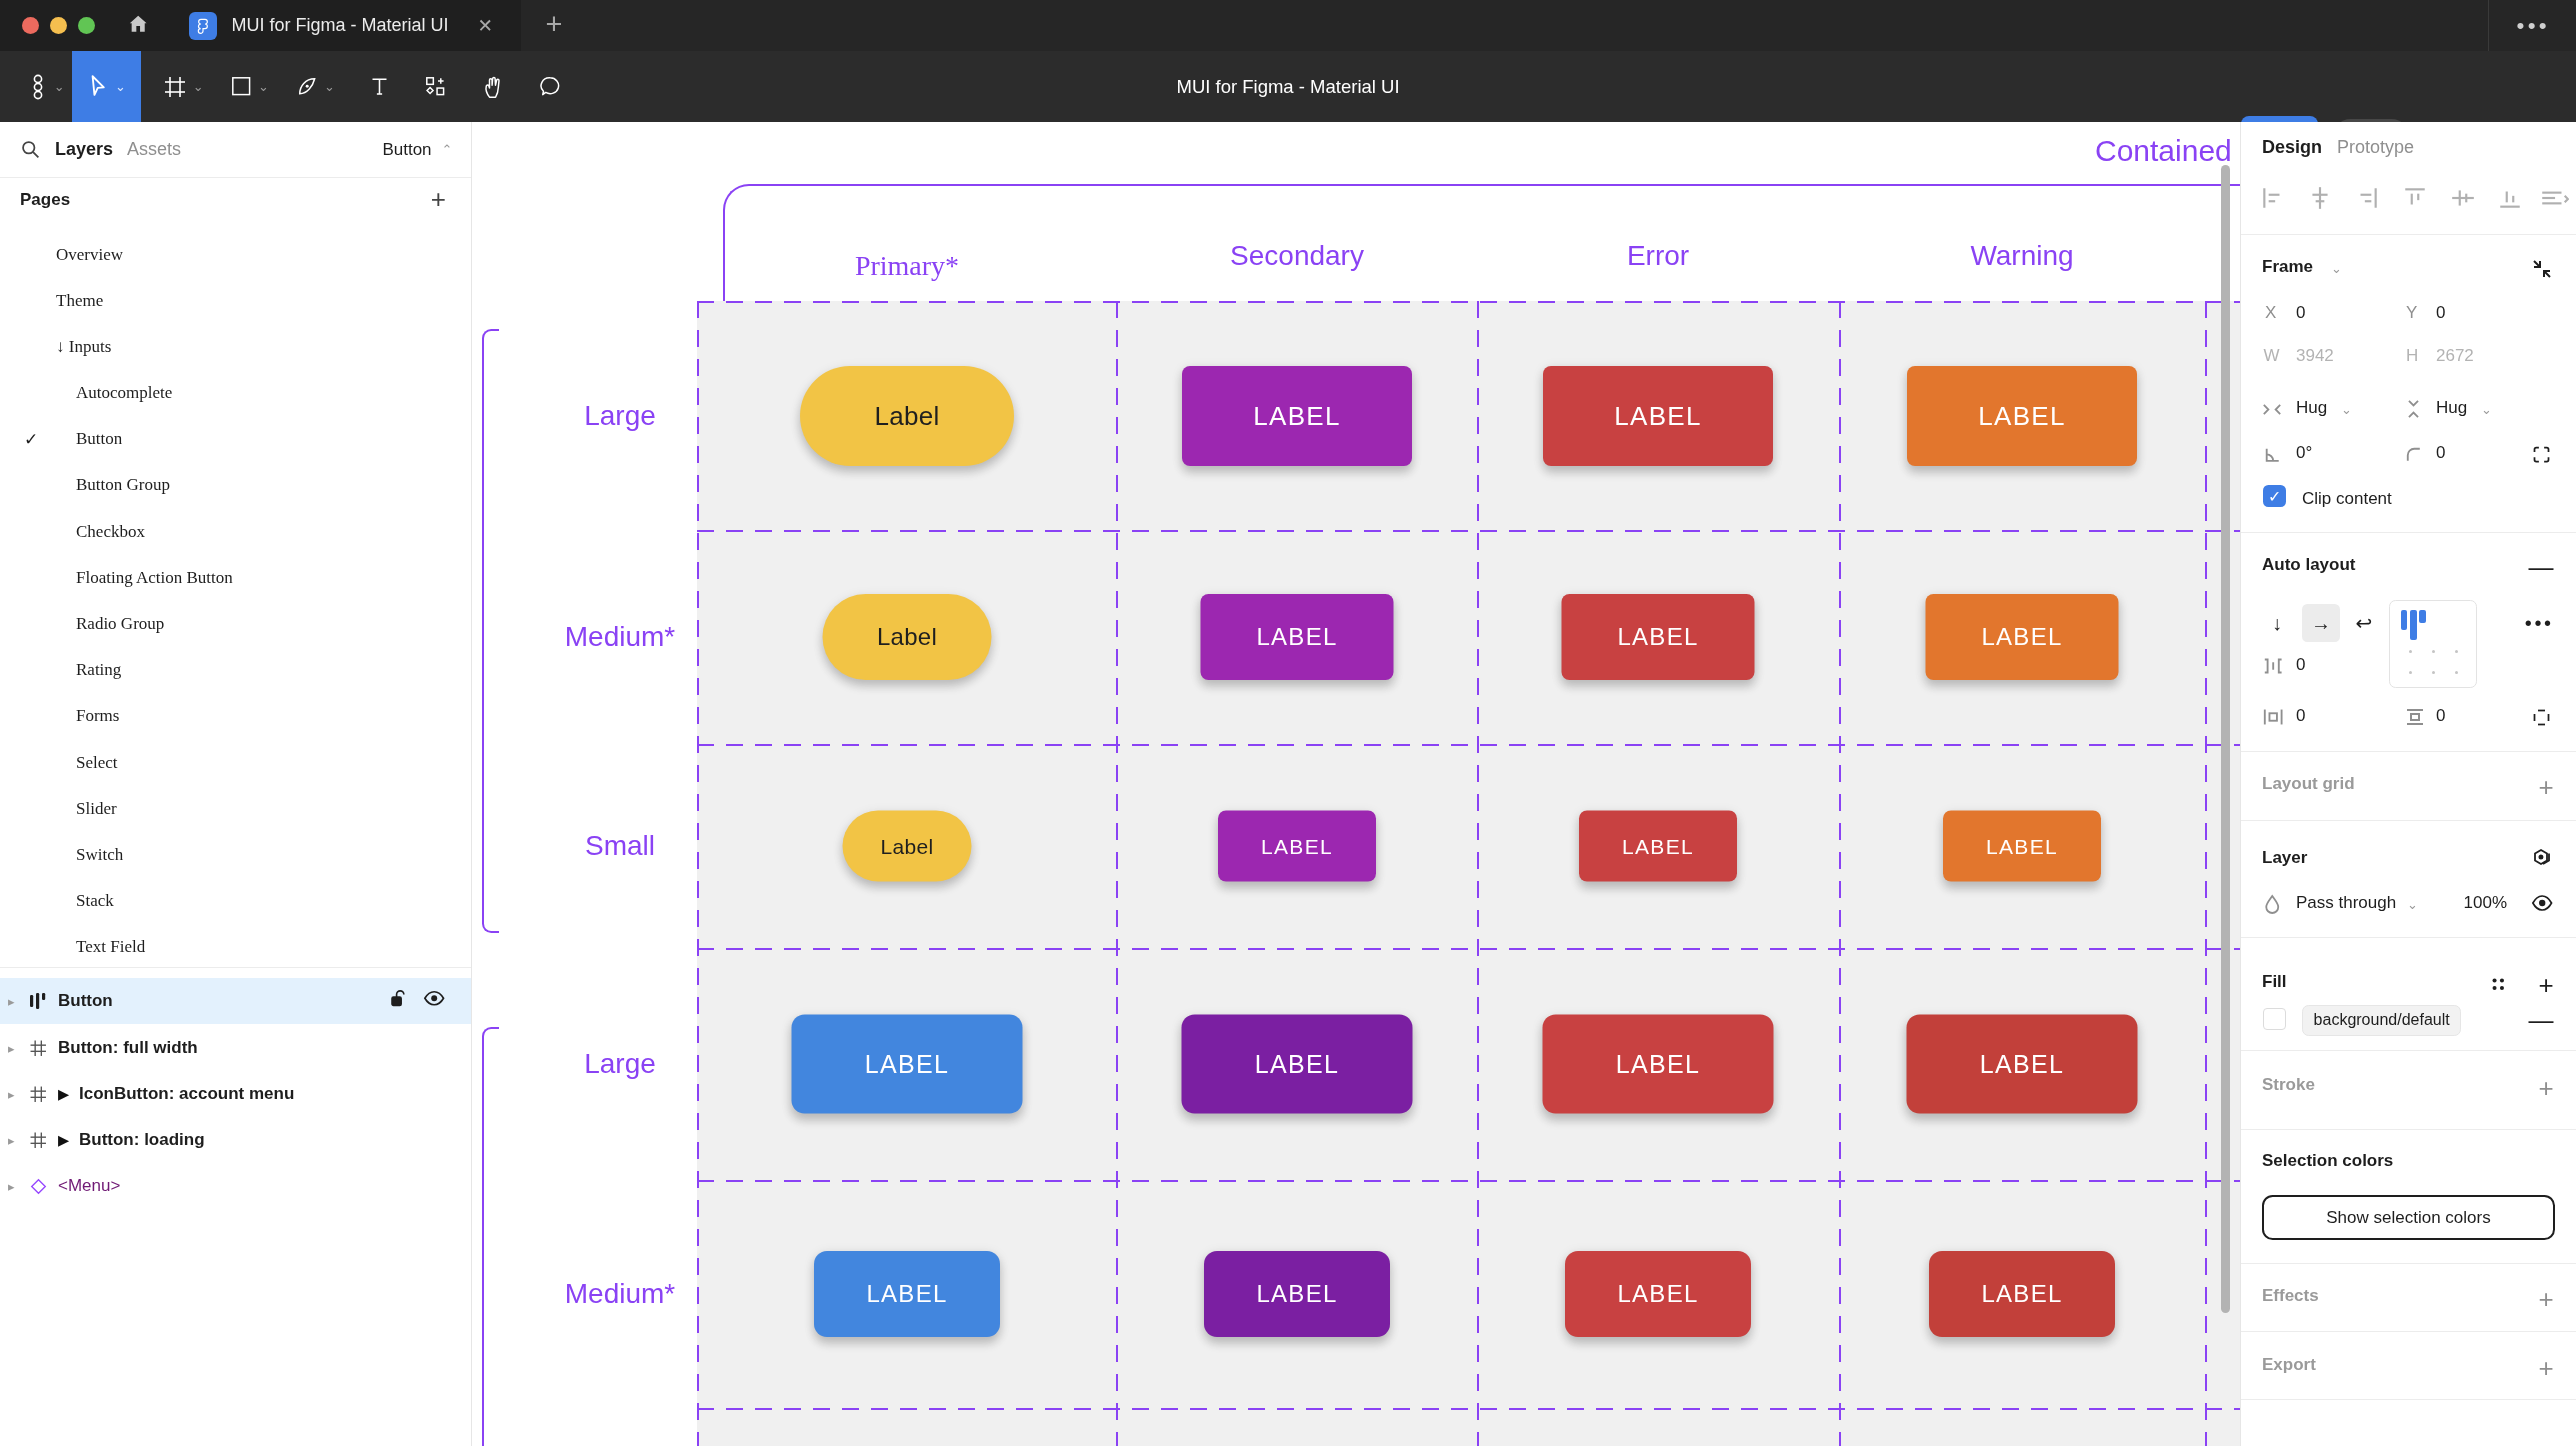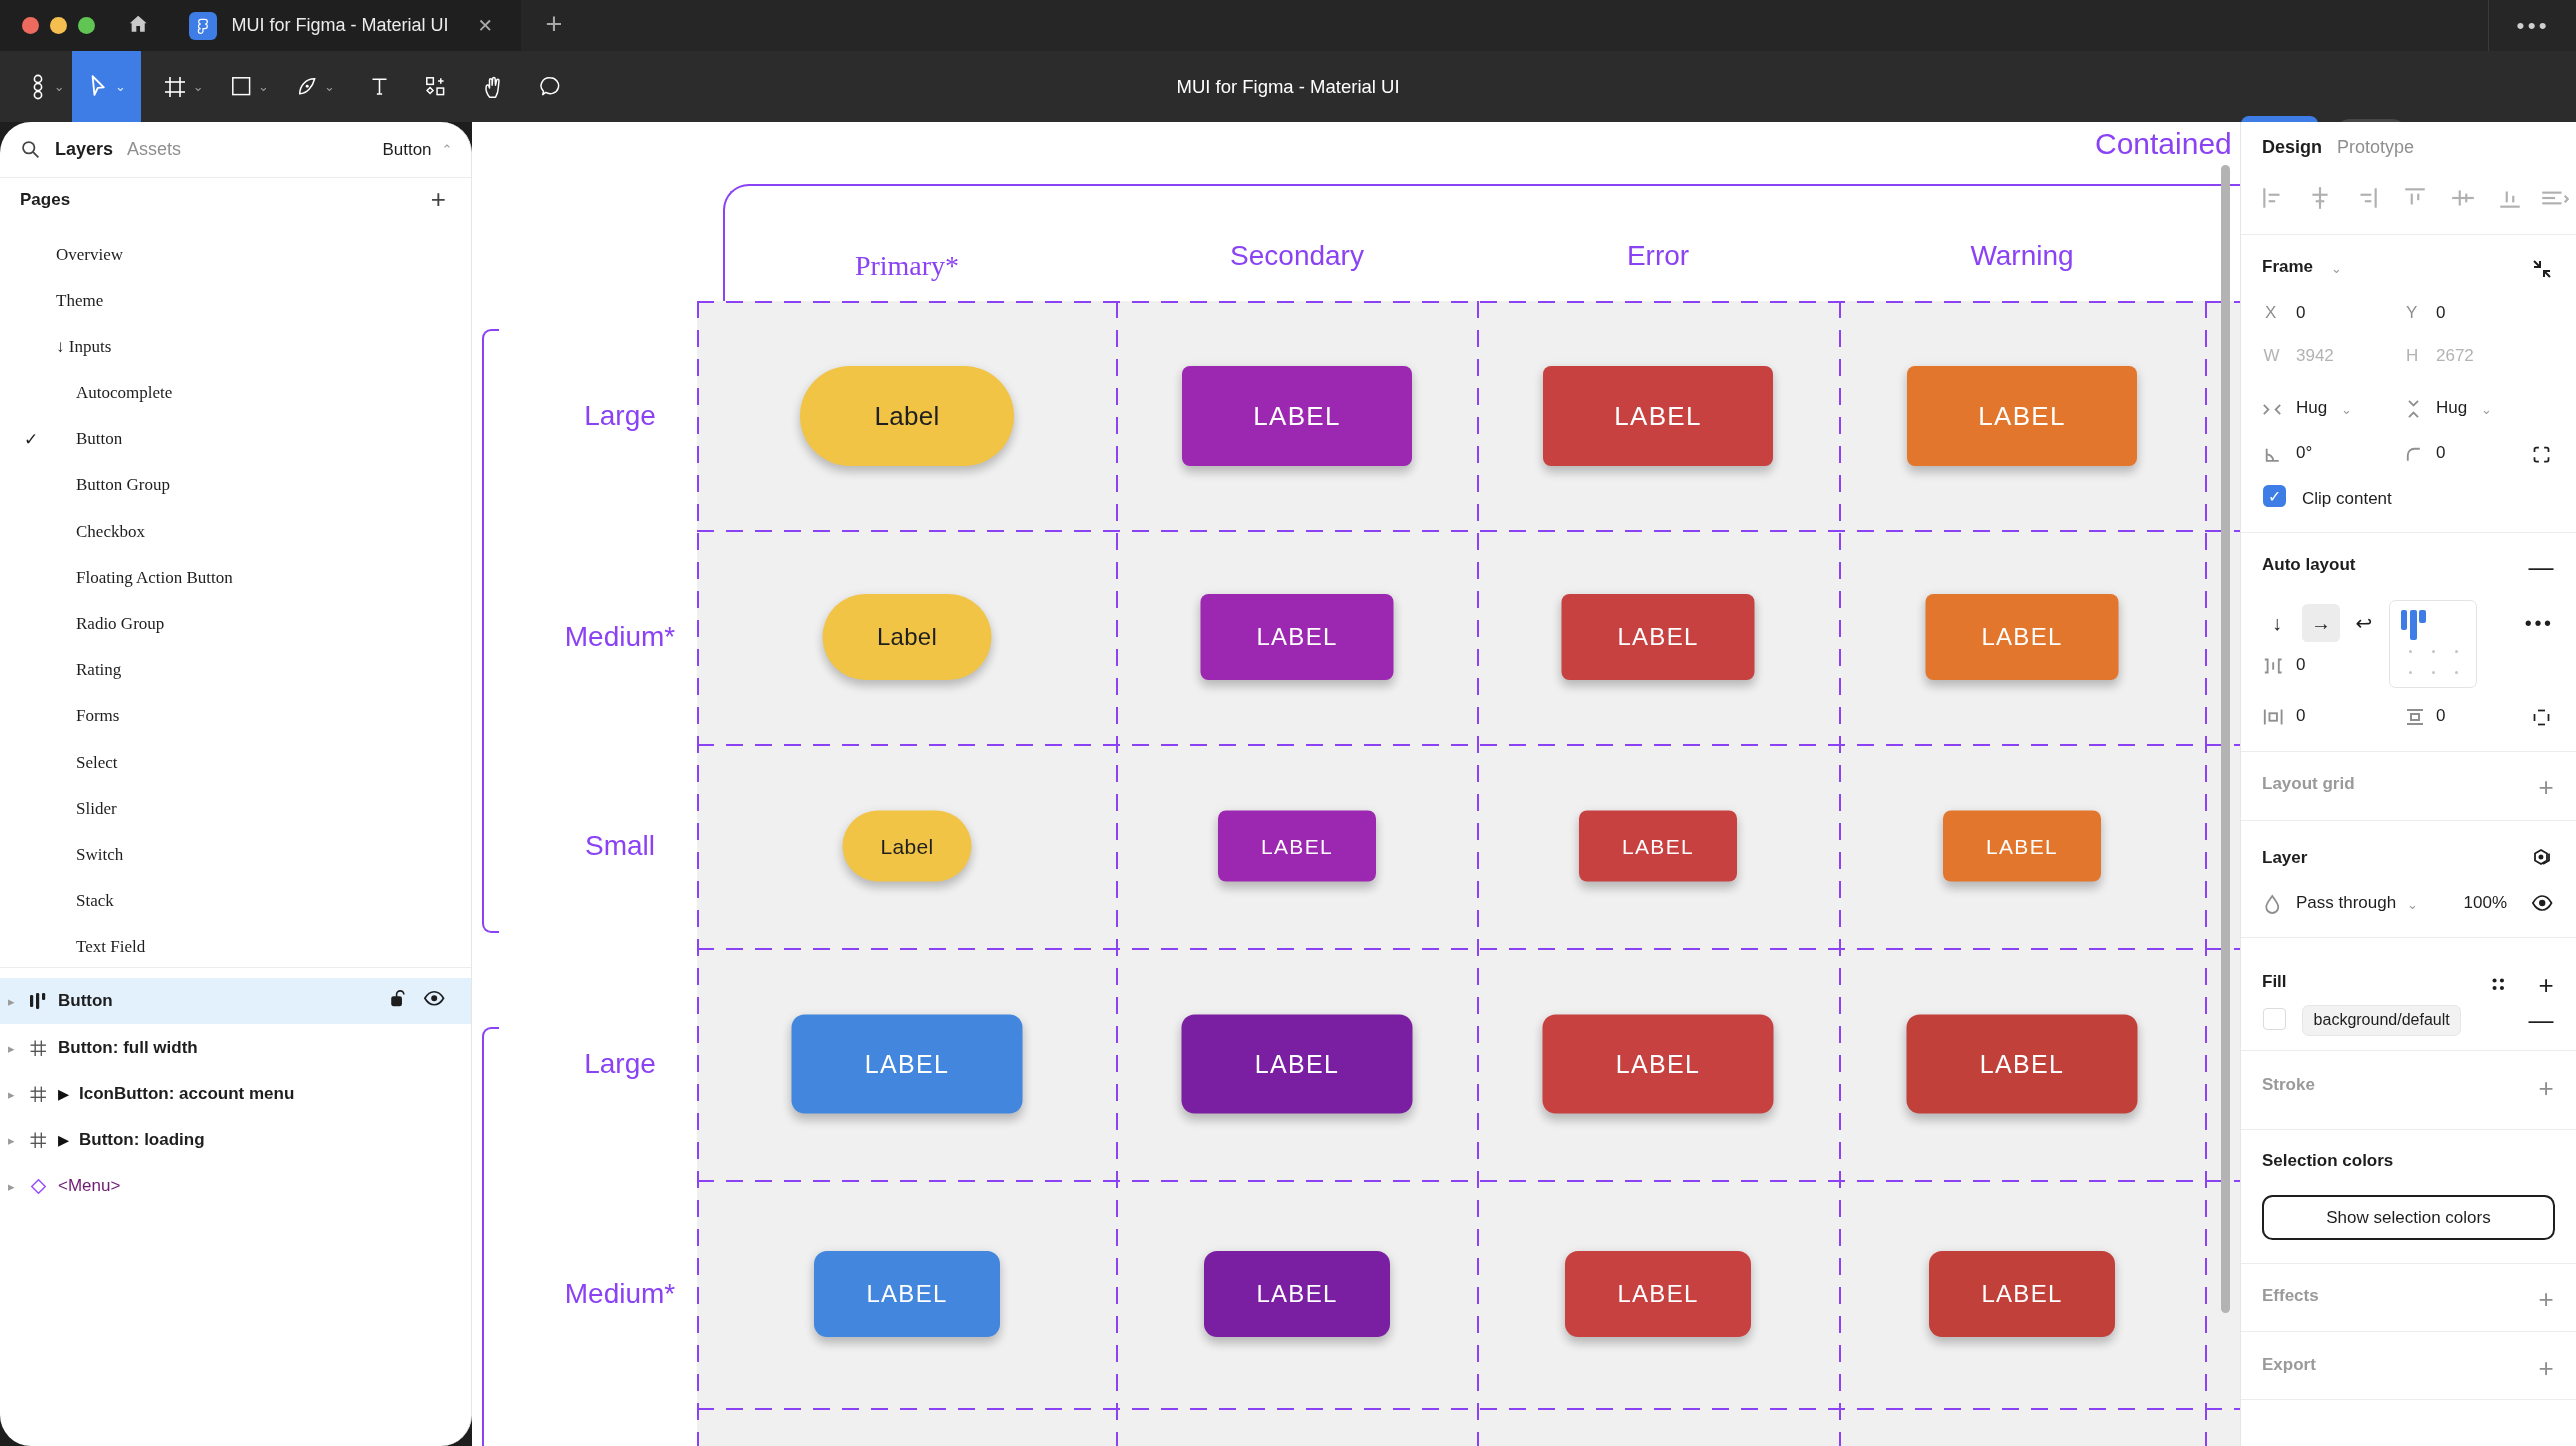--- a/index.html
+++ b/index.html
@@ -29,21 +29,21 @@
   .chev{color:#9a9a9a;font-size:13px;margin-left:5.3px;}
   .tool-active{background:#3e7de5;}
   .tb-title{position:absolute;left:0;right:0;top:0;height:71px;display:flex;align-items:center;justify-content:center;color:#ffffff;font-size:18.5px;pointer-events:none;}
   .share-btn{position:absolute;left:2241px;top:65px;width:77px;height:42px;background:#3e7de5;border-radius:8px;color:#fff;font-size:17px;display:flex;align-items:center;justify-content:center;}
   .dev-toggle{position:absolute;left:2332px;top:68px;width:78px;height:37px;background:#474747;border-radius:18.5px;}
   .dev-knob{position:absolute;left:2.6px;top:2.6px;width:32px;height:32px;border-radius:50%;background:#6f6f6f;color:#fff;font-size:13px;display:flex;align-items:center;justify-content:center;font-weight:bold;}
   .play-wrap{position:absolute;left:2436px;top:51px;height:71px;display:flex;align-items:center;color:#fff;}
   .zoom-wrap{position:absolute;left:2501px;top:51px;height:71px;display:flex;align-items:center;color:#fff;font-size:18px;}
 
   
-  .left-panel{position:absolute;left:0;top:122px;width:472px;height:1324px;background:#ffffff;border-right:1.3px solid #e6e6e6;box-sizing:border-box;border-radius:31px;}
+  .left-panel{position:absolute;left:0;top:122px;width:472px;height:1324px;background:#ffffff;border-right:1.3px solid #e6e6e6;box-sizing:border-box;}
   .lp-head{position:absolute;left:0;top:0;width:100%;height:55px;}
   .lp-tab{position:absolute;top:0;height:55px;display:flex;align-items:center;font-size:18px;}
   .lp-tab.active{color:#1e1e1e;font-weight:700;}
   .lp-tab.inactive{color:#8f8f8f;}
   .lp-selector{position:absolute;right:18.5px;top:0;height:55px;display:flex;align-items:center;color:#1e1e1e;font-size:17px;}
   .lp-div{position:absolute;left:0;width:100%;height:1.3px;background:#ececec;}
   .pages-head{position:absolute;left:0;top:61px;width:100%;height:36px;}
   .pages-title{position:absolute;left:20px;top:6.6px;font-size:17px;font-weight:700;color:#1e1e1e;}
   .pages-plus{position:absolute;right:25px;top:1.3px;font-size:26px;font-weight:300;color:#444;}
   .page-row{position:absolute;left:0;width:100%;height:46px;display:flex;align-items:center;font-size:17px;color:#1e1e1e;font-family:Liberation Serif, serif;}
@@ -391,21 +391,21 @@
         <div class="vdash" style="left: 1005px; top: 179px; bottom: 0px;"></div>
         <div class="vdash" style="left: 1367px; top: 179px; bottom: 0px;"></div>
         <div class="vdash" style="left: 1733px; top: 179px; bottom: 0px;"></div>
         <div class="hdash" style="top: 179px; left: 225px; right: 0px;"></div>
         <div class="hdash" style="top: 408px; left: 225px; right: 0px;"></div>
         <div class="hdash" style="top: 622px; left: 225px; right: 0px;"></div>
         <div class="hdash" style="top: 826px; left: 225px; right: 0px;"></div>
         <div class="hdash" style="top: 1058px; left: 225px; right: 0px;"></div>
         <div class="hdash" style="top: 1286px; left: 225px; right: 0px;"></div>
       </div>
-    <div class="canvas-title" style="left:1623px;">Contained</div>
+    <div class="canvas-title" style="left:1623px;margin-top:7px;">Contained</div>
     <div id="col-heads">
         <div class="col-head" style="left: 435px; top: 144px; font-family: Liberation Serif, serif;">Primary*</div>
         <div class="col-head" style="left: 825px; top: 134px;">Secondary</div>
         <div class="col-head" style="left: 1186px; top: 134px;">Error</div>
         <div class="col-head" style="left: 1550px; top: 134px;">Warning</div>
       </div>
     <div id="row-labels">
         <div class="row-label" style="left: 148px; top: 294px;">Large</div>
         <div class="row-label" style="left: 148px; top: 515px;">Medium*</div>
         <div class="row-label" style="left: 148px; top: 724px;">Small</div>

